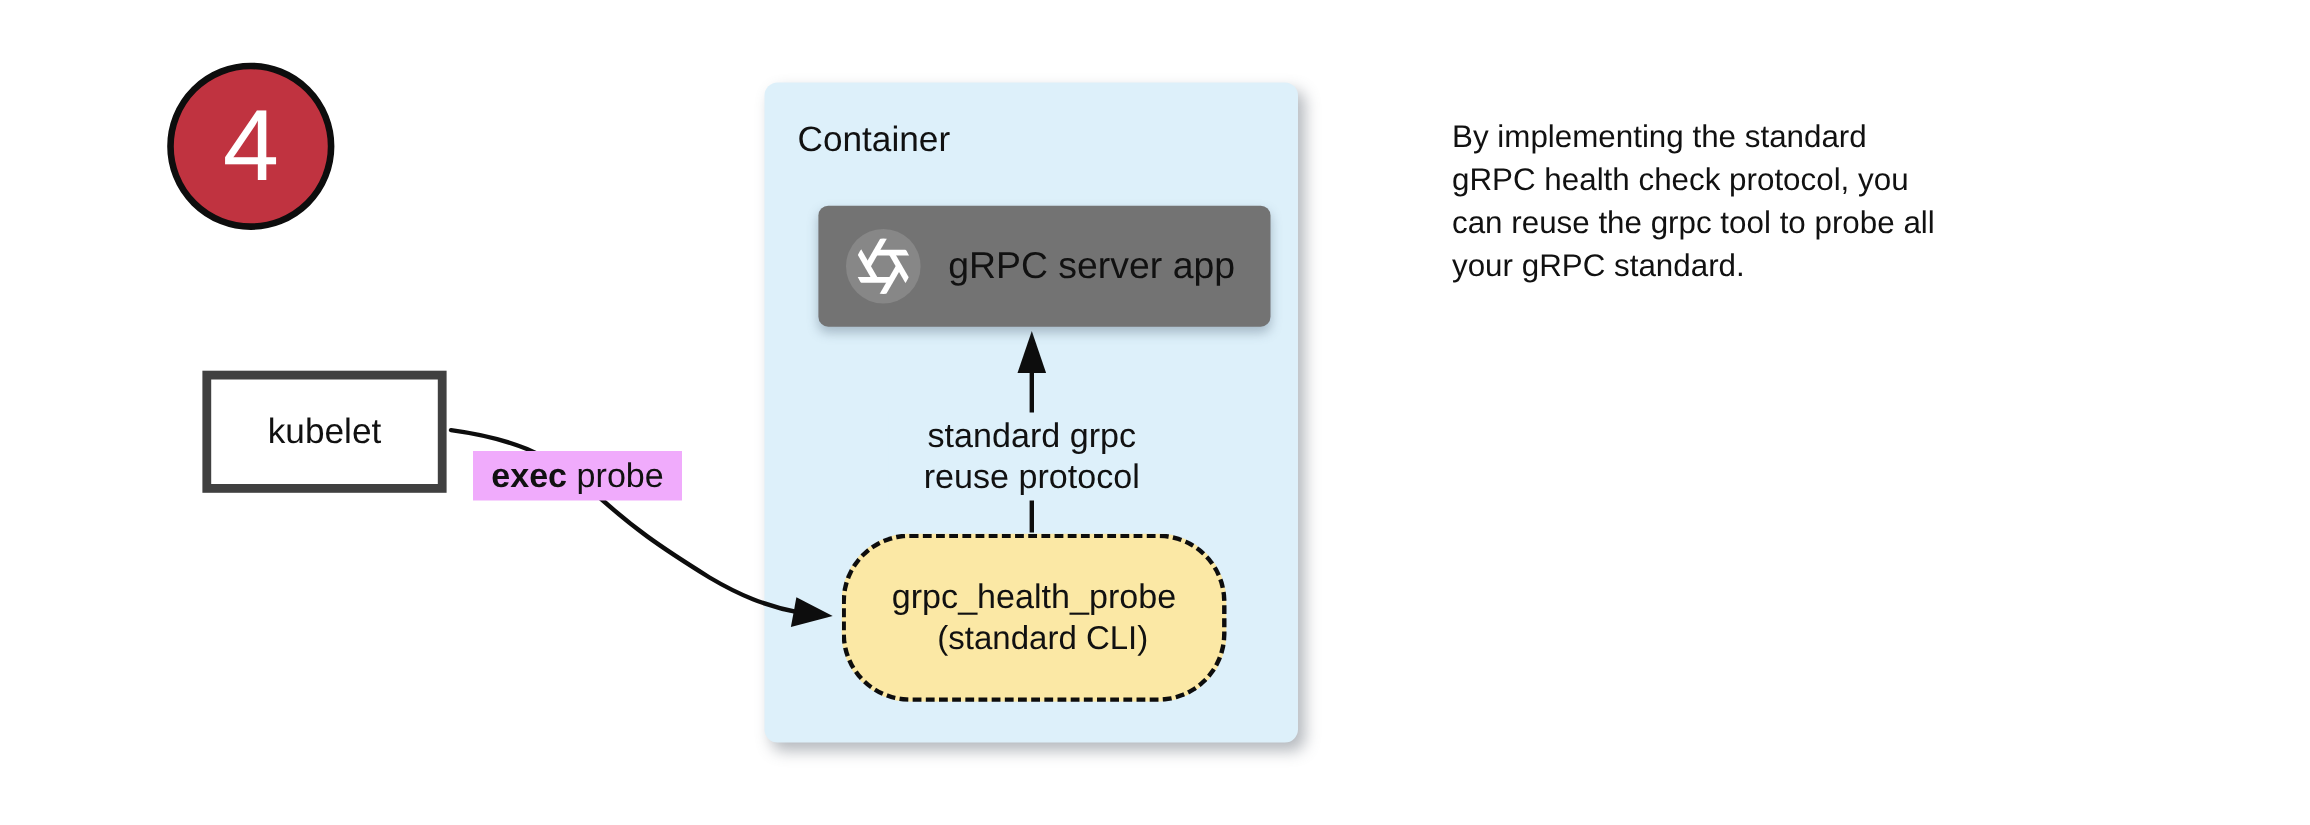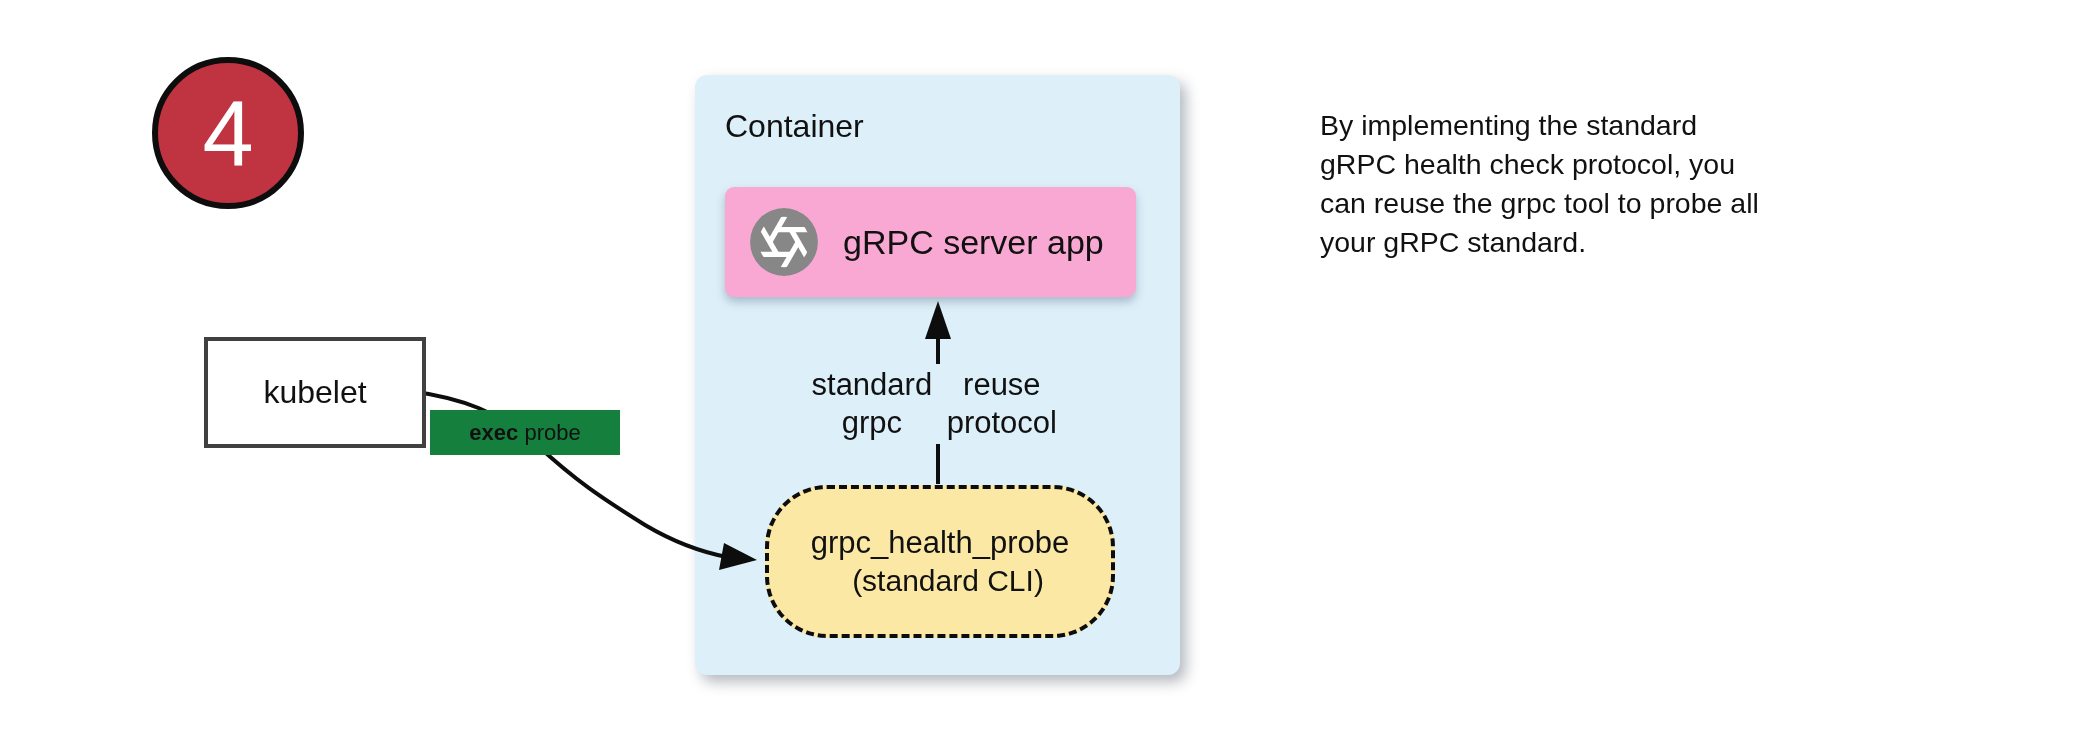--- a/index.html
+++ b/index.html
@@ -20,76 +20,76 @@
     background:var(--badge-red,#c03340);
     border:6px solid #0d0d0d;
     box-sizing:border-box;
     display:flex;align-items:center;justify-content:center;
     color:#ffffff;font-size:92px;line-height:1;
     z-index:3;
   }
 
   
   .kubelet{
-    left:204px;top:337px;width:222px;height:111px;
-    background:#ffffff;border:4px solid #404040;box-sizing:border-box;
+    left:184px;top:337px;width:222px;height:111px;
+    background:#ffffff;border:8px solid #404040;box-sizing:border-box;
     display:flex;align-items:center;justify-content:center;
     font-size:32px;z-index:3;
   }
 
   
   .container-box{
     left:695px;top:75px;width:485px;height:600px;
     background:var(--container-blue,#ddf0fa);
     border-radius:12px;
     box-shadow:6px 7px 14px rgba(90,100,110,0.45);
     z-index:1;
   }
   .container-title{
     left:725px;top:108px;font-size:32px;z-index:3;
   }
 
   
   .server-card{
-    left:725px;top:187px;width:411px;height:110px;
-    background:#f9a8d4;border-radius:9px;
+    left:744px;top:187px;width:411px;height:110px;
+    background:#737373;border-radius:9px;
     box-shadow:0 5px 10px rgba(70,90,110,0.35);
     display:flex;align-items:center;
     padding-left:22px;box-sizing:border-box;
     z-index:3;
   }
   .server-label{font-size:34px;margin-left:22px;}
 
   
   .protocol-label{
-    left:808px;top:364px;width:260px;height:80px;
+    left:808px;top:375px;width:260px;height:80px;
     background:var(--container-blue,#ddf0fa);
-    display:flex;flex-direction:row;align-items:center;justify-content:center;
+    display:flex;flex-direction:column;align-items:center;justify-content:center;
     font-size:31px;line-height:38px;text-align:center;
     z-index:3;
   }
 
   
   .probe-pill{
     left:765px;top:485px;width:350px;height:153px;
     background:var(--probe-yellow,#fbe8a5);
     border:4px dashed #0d0d0d;box-sizing:border-box;
     border-radius:62px;
     display:flex;flex-direction:column;align-items:center;justify-content:center;
     z-index:3;
   }
   .probe-title{font-size:31px;font-weight:normal;line-height:38px;}
   .probe-subtitle{font-size:30px;line-height:38px;margin-left:16px;}
 
   
   .exec-label{
     left:430px;top:410px;width:190px;height:45px;
-    background:#15803d;
+    background:#f0abfc;
     display:flex;align-items:center;justify-content:center;
-    font-size:22px;white-space:pre;
+    font-size:31px;white-space:pre;
     z-index:3;
   }
   .exec-label b{font-weight:bold;}
 
   
   .note{
     left:1320px;top:106px;width:520px;
     font-size:28.5px;line-height:39px;
     z-index:3;
   }

